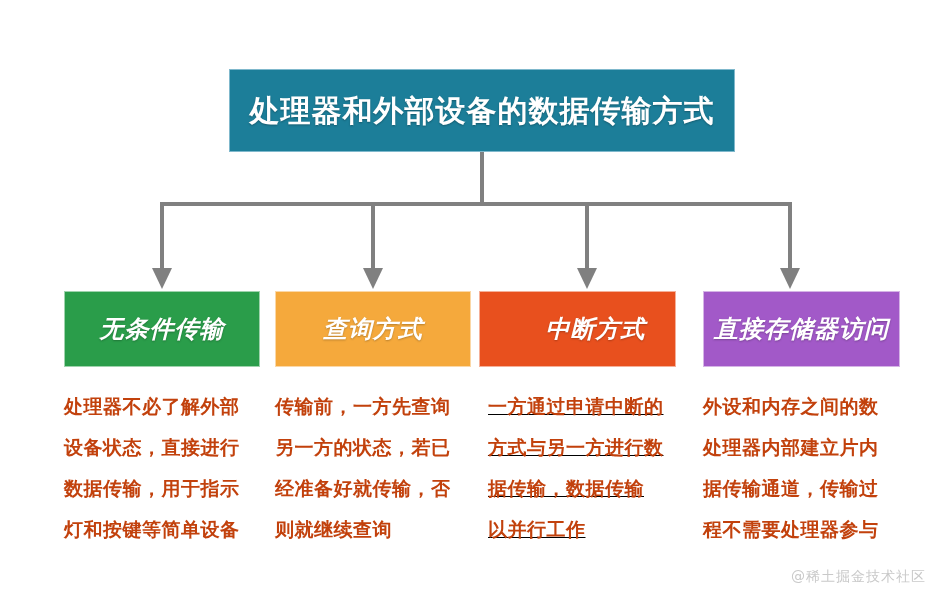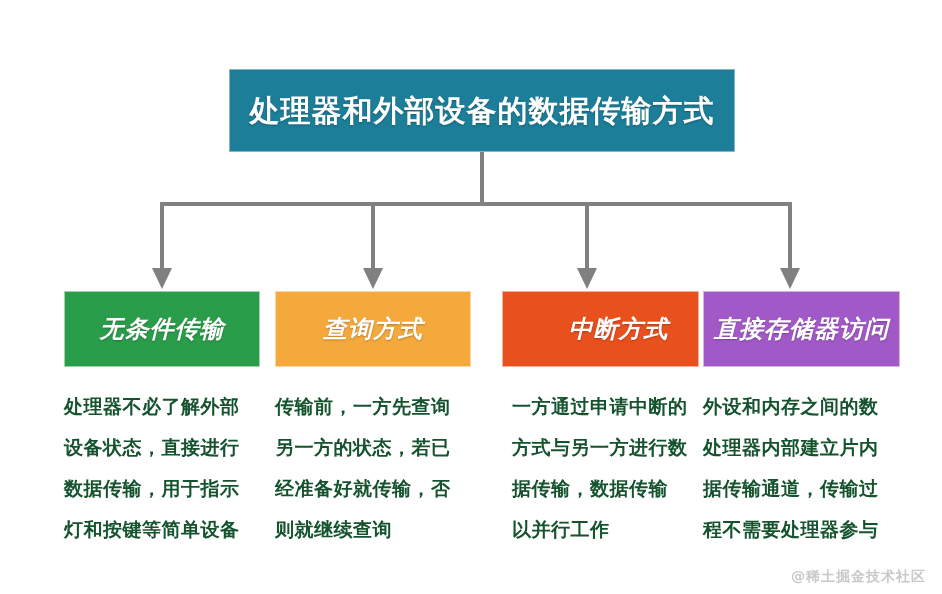--- a/index.html
+++ b/index.html
@@ -74,38 +74,37 @@
     font-style: italic;
   }
 
   
   .desc-block {
     position: absolute;
     top: 386px;
     width: 196px;
   }
   .desc-line {
-    color: #14532d;
+    color: #c2410c;
     font-size: 19px;
     font-weight: bold;
     line-height: 41px;
     white-space: nowrap;
     letter-spacing: 0.5px;
   }
 
   
   #watermark {
     position: absolute;
     right: 16px;
     bottom: 8px;
     color: #c9c9c9;
     font-size: 14px;
     letter-spacing: 1px;
     white-space: nowrap;
-    font-weight: bold;
   }
 </style>
 </head>
 <body>
 
 <div id="canvas">
 
   <svg id="connectors" viewBox="0 0 942 594" xmlns="http://www.w3.org/2000/svg">
     <g stroke="#808080" stroke-width="4" fill="none">
 
@@ -143,24 +142,24 @@
   <div class="cat-box" style="left:275px; width:196px; background:#f5a93c;">
     <span class="cat-label">查询方式</span>
   </div>
   <div class="desc-block" style="left:275px;">
     <div class="desc-line">传输前，一方先查询</div>
     <div class="desc-line">另一方的状态，若已</div>
     <div class="desc-line">经准备好就传输，否</div>
     <div class="desc-line">则就继续查询</div>
   </div>
 
-  <div class="cat-box" style="left:502px; width:197px; background:#e8501e;padding-left:36px;">
+  <div class="cat-box" style="left:479px; width:197px; background:#e8501e;padding-left:36px;">
     <span class="cat-label">中断方式</span>
   </div>
-  <div class="desc-block" style="left:512px;">
+  <div class="desc-block" style="left:488px;text-decoration:underline;">
     <div class="desc-line">一方通过申请中断的</div>
     <div class="desc-line">方式与另一方进行数</div>
     <div class="desc-line">据传输，数据传输</div>
     <div class="desc-line">以并行工作</div>
   </div>
 
   <div class="cat-box" style="left:703px; width:197px; background:#a259c8;">
     <span class="cat-label">直接存储器访问</span>
   </div>
   <div class="desc-block" style="left:703px;">

